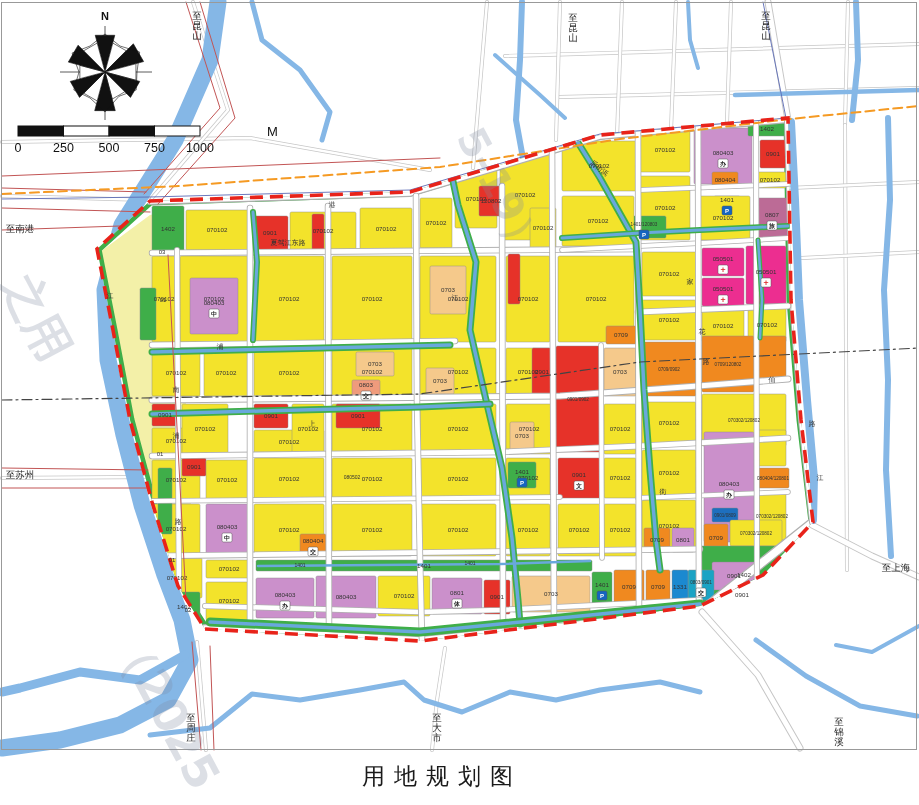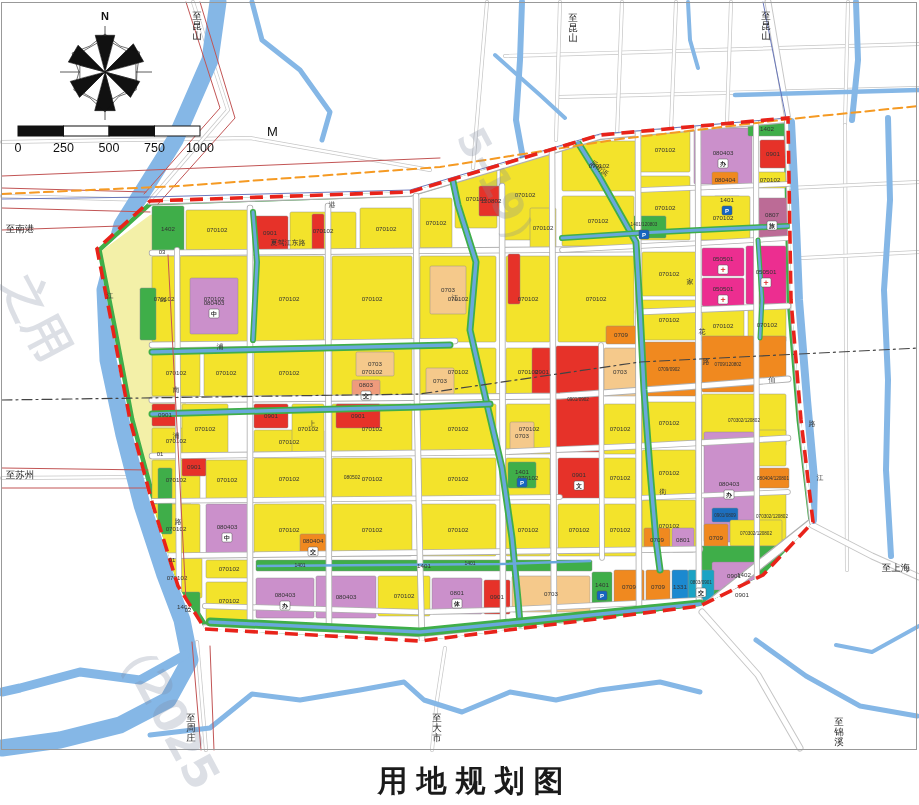--- a/index.html
+++ b/index.html
@@ -2,22 +2,22 @@
 <html><head>
 <meta charset="utf-8">
 <style>
   html,body{margin:0;padding:0;background:#e9e9e9;}
   #canvas{position:relative;width:919px;height:805px;background:#ffffff;overflow:hidden;
           font-family:"Liberation Sans","DejaVu Sans",sans-serif;}
   #map-svg{position:absolute;left:0;top:0;}
   .watermark{position:absolute;color:rgba(125,135,160,0.27);font-weight:700;
              transform-origin:left top;pointer-events:none;white-space:nowrap;
              font-family:"DejaVu Sans",sans-serif;}
-  #title{position:absolute;left:475px;top:761px;transform:translateX(-50%);
-         font-size:30px;font-weight:700;letter-spacing:9px;color:#1a1a1a;
+  #title{position:absolute;left:442px;top:761px;transform:translateX(-50%);
+         font-size:23px;font-weight:400;letter-spacing:9px;color:#1a1a1a;
          font-family:"DejaVu Sans",sans-serif;white-space:nowrap;}
 </style>
 </head>
 <body>
 
 <div id="canvas">
   <svg id="map-svg" width="919" height="805" viewBox="0 0 919 805">
       <rect x="0" y="0" width="919" height="805" fill="#fff"></rect>
       <g>
         <polyline stroke="#C6C6C6" stroke-width="4" points="505 56 919 44" fill="none" stroke-linecap="round" stroke-linejoin="round"></polyline>

